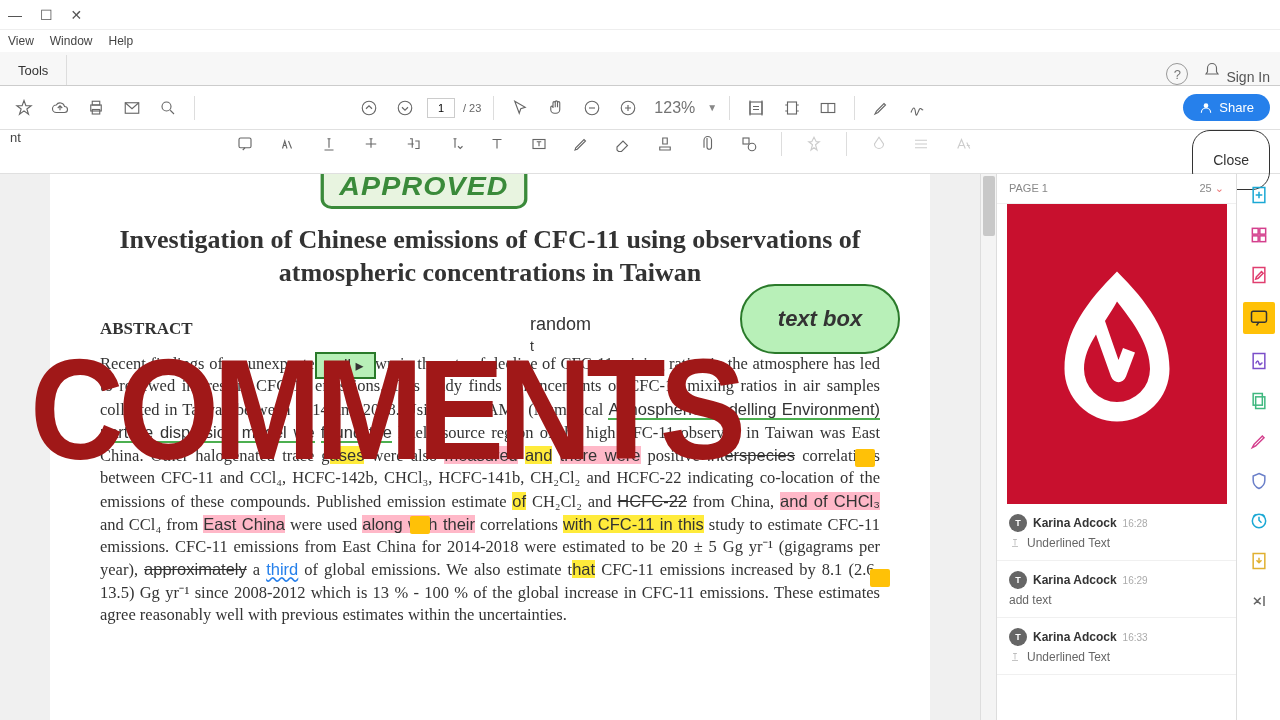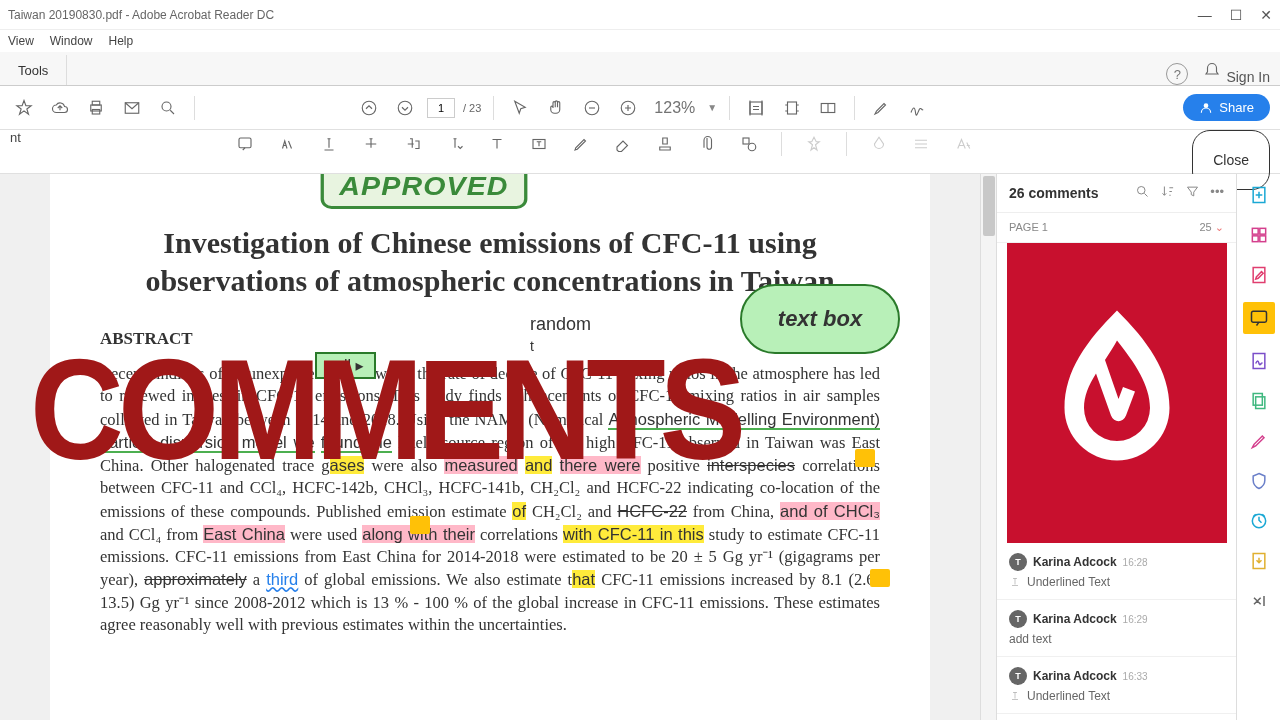--- a/index.html
+++ b/index.html
@@ -27,21 +27,21 @@
 .toolbar2{height:44px;display:flex;align-items:flex-start;padding:0 10px;gap:10px;border-bottom:1px solid #e0e0e0}
 .toolbar2 .label{font-size:13px;color:#444;margin-right:20px}
 .tool-icons{display:flex;gap:14px;align-items:center;margin-left:180px}
 .tool-icons .tb-icon{color:#888}
 .tool-icons .tb-icon.disabled svg{stroke:#ccc}
 .close-btn{border:1.5px solid #333;border-radius:18px;padding:21px 20px;font-size:14px;color:#333;margin-left:auto}
 .workspace{display:flex;height:546px}
 .doc-area{flex:1;background:#f0f0f0;overflow:hidden;position:relative;display:flex;justify-content:center}
 .doc-page{width:880px;background:#fff;padding:20px 50px;position:relative;margin-top:0}
 .stamp{position:absolute;top:-10px;left:280px;border:3px solid #3a8a3a;border-radius:10px;padding:4px 14px;background:#e8f4e0;color:#3a8a3a;font-weight:900;font-size:26px;font-style:italic;letter-spacing:1px;transform:scaleX(1.1)}
-.doc-title{font-family:"Times New Roman",serif;font-size:30px;font-weight:bold;text-align:center;margin-top:30px;line-height:1.25}
+.doc-title{font-family:"Times New Roman",serif;font-size:26px;font-weight:bold;text-align:center;margin-top:30px;line-height:1.25}
 .abstract-h{font-family:"Times New Roman",serif;font-weight:bold;font-size:17px;margin-top:30px}
 .body-text{font-family:"Times New Roman",serif;font-size:16.5px;line-height:1.35;text-align:justify;margin-top:14px}
 .hl-y{background:#ffeb3b}
 .hl-p{background:#ffb8c8}
 .ul-g{border-bottom:2px solid #4caf50}
 .strike{text-decoration:line-through}
 .sq-blue{color:#2680eb;text-decoration:underline wavy #2680eb}
 .intro-h{font-family:"Times New Roman",serif;font-weight:bold;font-size:17px;margin-top:22px}
 .text-callout{position:absolute;top:140px;left:480px;font-family:Arial;font-size:18px;color:#333}
 .text-box-cloud{position:absolute;top:110px;right:30px;width:160px;height:70px;background:#b8f0b8;border:2px solid #2a7a2a;border-radius:40px;display:flex;align-items:center;justify-content:center;font-style:italic;font-size:22px;font-weight:bold}
@@ -70,21 +70,20 @@
 .ci-body svg{width:12px;height:12px;stroke:#888;fill:none}
 .right-rail{width:44px;border-left:1px solid #ddd;display:flex;flex-direction:column;align-items:center;padding-top:8px;gap:14px}
 .rail-icon{width:26px;height:26px;display:flex;align-items:center;justify-content:center}
 .rail-icon svg{width:20px;height:20px}
 .rail-icon.active{background:#ffc107;border-radius:2px;padding:4px;width:32px;height:32px}
 </style>
 </head>
 <body>
 
 <div class="titlebar">
-  <div class="title">Taiwan 20190830.pdf - Adobe Acrobat Reader DC</div>
   <div class="winbtns">
     <span>—</span>
     <span>☐</span>
     <span>✕</span>
   </div>
 </div>
 
 <div class="menubar">
   <span>View</span>
   <span>Window</span>
@@ -328,36 +327,20 @@
       <div class="sticky-note sn3"></div>
       <div class="big-overlay">COMMENTS</div>
     </div>
   </div>
 
   <div class="scroll-track">
     <div class="scroll-thumb"></div>
   </div>
 
   <div class="comments-panel">
-    <div class="cp-header">
-      <div class="cp-title">26 comments</div>
-      <div class="cp-tools">
-        <span><svg viewBox="0 0 24 24">
-              <circle cx="10" cy="10" r="6"></circle>
-              <path d="M15 15l5 5"></path>
-            </svg></span>
-        <span><svg viewBox="0 0 24 24">
-              <path d="M7 4v14m-3-3l3 3 3-3M15 6h6M15 12h4M15 18h2"></path>
-            </svg></span>
-        <span><svg viewBox="0 0 24 24">
-              <path d="M4 5h16l-6 8v6l-4-2v-4z"></path>
-            </svg></span>
-        <span>•••</span>
-      </div>
-    </div>
     <div class="cp-page">
       <span>PAGE 1</span>
       <span><span>25</span> <span style="color:#e77">⌄</span></span>
     </div>
     <div class="adobe-logo">
       <svg viewBox="0 0 100 120">
           <path d="M50 5 C30 25 15 45 15 70 a35 35 0 0070 0 C85 45 70 25 50 5z M50 25 C62 40 72 55 72 70 a22 22 0 01-44 0 c0-8 3-15 8-23 l10 28 c2 5 8 5 10 0 l6-16 -8-3 -3 8 -9-26 c3-5 6-9 8-13z" fill="#fff"></path>
         </svg>
     </div>
     <div class="comment-item">

